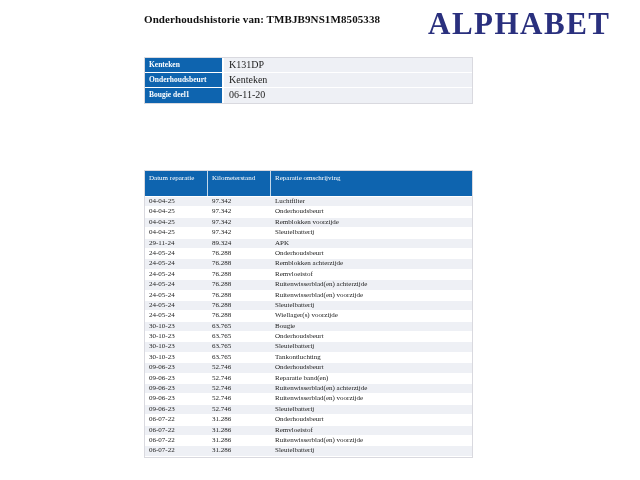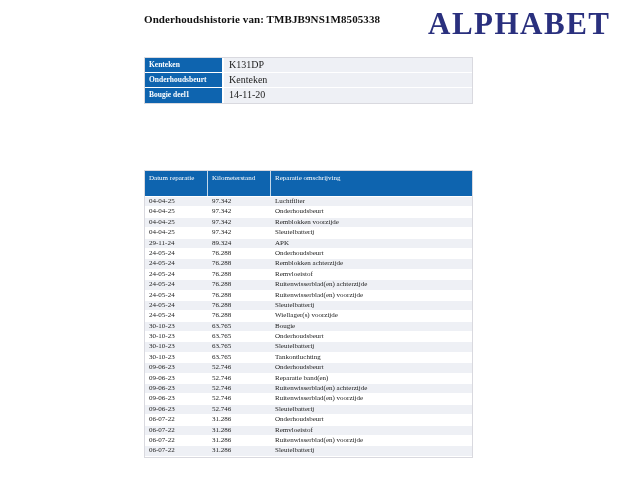--- a/index.html
+++ b/index.html
@@ -74,21 +74,21 @@
       </div>
 
 
       <div class="irow">
         <div class="ilabel">Onderhoudsbeurt</div>
         <div class="ivalue">Kenteken</div>
       </div>
 
       <div class="irow">
         <div class="ilabel">Bougie deel1</div>
-        <div class="ivalue">14-11-20</div>
+        <div class="ivalue">06-11-20</div>
       </div>
     </div>
 
   <div class="htable">
     <div class="hhead">
       <div class="hcell c1">Datum reparatie</div>
       <div class="hcell c2">Kilometerstand</div>
       <div class="hcell c3">Reparatie omschrijving</div>
     </div>
     <div class="hbody">

